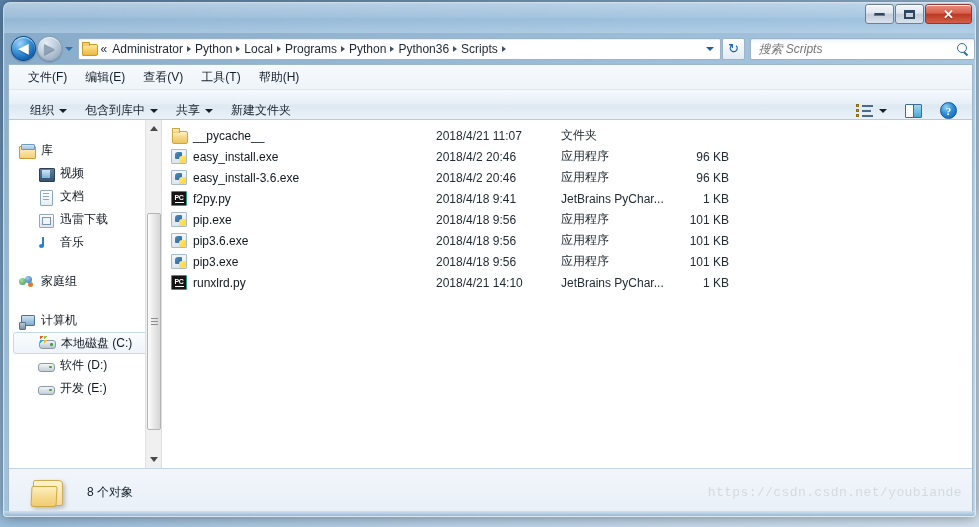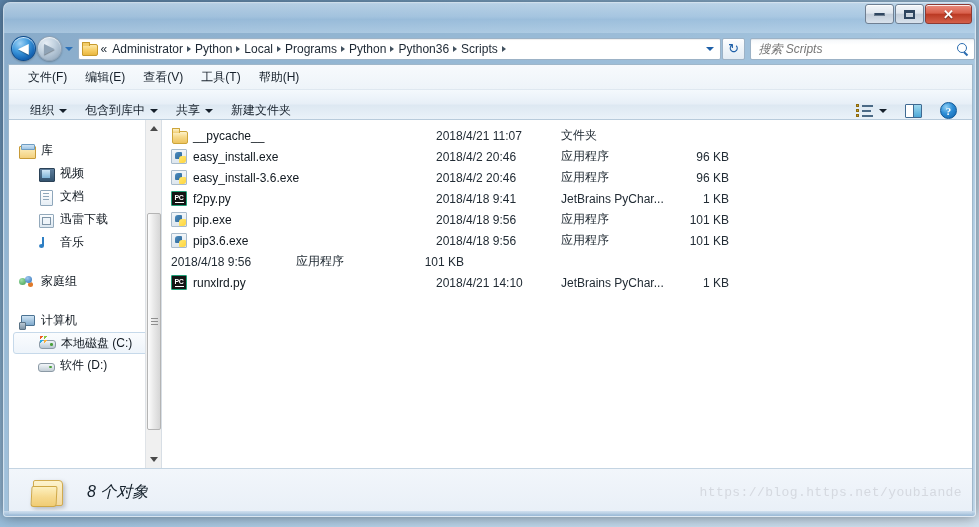--- a/index.html
+++ b/index.html
@@ -449,21 +449,21 @@
     position:absolute; left:2px; top:3px; width:30px; height:26px;
     background: linear-gradient(180deg,#fdf3cd 0%, #f4daa0 100%);
     border:1px solid #d1ab4f; border-radius: 2px 4px 2px 2px;
   }
   .det-folder .front {
     position:absolute; left:0px; top:9px; width:26px; height:21px;
     background: linear-gradient(180deg,#fdf0bf 0%, #f6d98e 55%, #f0cc74 100%);
     border:1px solid #cfa846; border-radius: 2px 2px 3px 3px;
     transform: skewX(-3deg);
   }
-  .det-text { font-size: 16px; color: #14202b; font-style: italic; }
+  .det-text { font-size: 12px; color: #14202b; }
   .det-wm {
     margin-left: auto; padding-right: 10px;
     font-family: "Liberation Mono", "DejaVu Sans Mono", monospace;
     font-size: 13px; color: #d5d9e0; letter-spacing: 0.4px; white-space: nowrap;
   }
 
   
   .botframe {
     position: absolute; left: 0; bottom: 0; width: 100%; height: 5px;
     background: linear-gradient(180deg, rgba(205,222,238,0.85), rgba(150,182,212,0.9));
@@ -629,20 +629,24 @@
           <div class="nav-item lvl1 sel">
             <span class="ni ni-hdd sys">
                 <i class="flag"></i>
               </span>
             <span class="lbl">本地磁盘 (C:)</span>
           </div>
           <div class="nav-item lvl1">
             <span class="ni ni-hdd"></span>
             <span class="lbl">软件 (D:)</span>
           </div>
+          <div class="nav-item lvl1">
+            <span class="ni ni-hdd"></span>
+            <span class="lbl">开发 (E:)</span>
+          </div>
         </div>
 
         <div class="navscroll">
           <div class="sb-arrow">
             <span class="tri-up"></span>
           </div>
           <div class="sb-thumb">
             <span class="sb-grip">
                 <i></i>
                 <i></i>
@@ -728,20 +732,27 @@
                   <i class="snake-y"></i>
                 </span>
               <span>pip3.6.exe</span>
             </div>
             <div class="cell date">2018/4/18 9:56</div>
             <div class="cell type">应用程序</div>
             <div class="cell size">101 KB</div>
           </div>
 
           <div class="row">
+            <div class="cell name">
+              <span class="fi fi-py">
+                  <i class="snake-b"></i>
+                  <i class="snake-y"></i>
+                </span>
+              <span>pip3.exe</span>
+            </div>
             <div class="cell date">2018/4/18 9:56</div>
             <div class="cell type">应用程序</div>
             <div class="cell size">101 KB</div>
           </div>
 
           <div class="row">
             <div class="cell name">
               <span class="fi fi-pc">
                   <span>PC</span>
                 </span>
@@ -755,18 +766,18 @@
         </div>
       </div>
     </div>
 
     <div class="detailspane">
       <div class="det-folder">
         <i class="back"></i>
           <i class="front"></i>
       </div>
       <div class="det-text">8 个对象</div>
-      <div class="det-wm">https://blog.https.net/youbiande</div>
+      <div class="det-wm">https://csdn.csdn.net/youbiande</div>
     </div>
   </div>
 
   <div class="botframe"></div>
 </div>
 
 </body></html>

